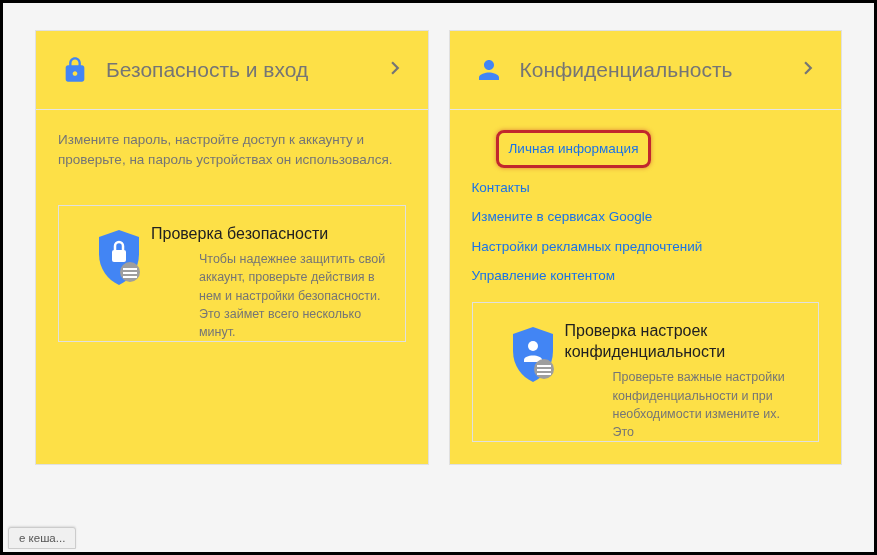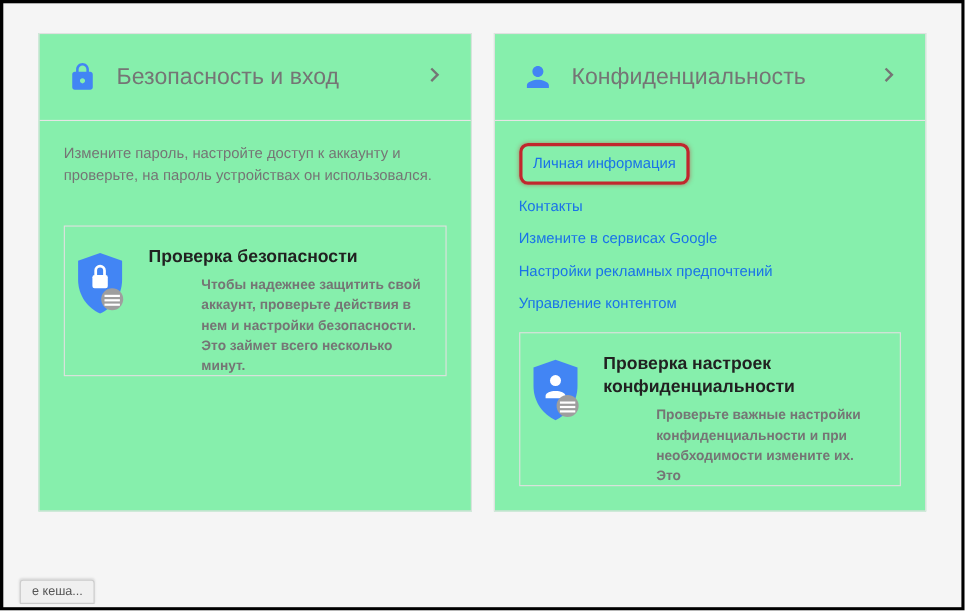--- a/index.html
+++ b/index.html
@@ -10,21 +10,21 @@
       height: 555px;
       overflow: hidden;
       position: relative;
     }
     .container {
       display: flex;
       gap: 20px;
       padding: 30px 35px;
     }
     .card {
-      background: #86efac;
+      background: #fde047;
       border: 1px solid #e0e0e0;
       flex: 1;
       display: flex;
       flex-direction: column;
     }
     .card-header {
       display: flex;
       align-items: center;
       padding: 22px 20px 22px 22px;
       border-bottom: 1px solid #e5e5e5;
@@ -68,28 +68,28 @@
       text-decoration: none;
       cursor: pointer;
       line-height: 1.45;
     }
     .link.highlighted {
       display: inline-block;
       padding: 6px 10px;
       border: 3px solid #c1272d;
       border-radius: 8px;
       box-shadow: 0 0 4px rgba(193,39,45,0.5);
+      margin-left: 24px;
     }
     .check-card {
       margin: 0 22px 22px 22px;
       border: 1px solid #e0e0e0;
       display: flex;
-      padding: 18px 18px 0 6px;
-      gap: 18px;
-      font-weight: bold;
+      padding: 18px 18px 0 34px;
+      gap: 6px;
     }
     .check-icon {
       width: 52px;
       flex-shrink: 0;
       display: flex;
       align-items: flex-start;
       justify-content: center;
       padding-top: 4px;
     }
     .check-content {
@@ -103,21 +103,21 @@
     }
     .check-desc {
       font-size: 12.5px;
       color: #757575;
       line-height: 1.45;
       margin-left: 48px;
     }
     .status-tab {
       position: absolute;
       bottom: 6px;
-      left: 18px;
+      left: 8px;
       background: #f0f0f0;
       border: 1px solid #ccc;
       border-radius: 3px 3px 0 0;
       padding: 4px 10px;
       font-size: 11.5px;
       color: #555;
       box-shadow: 0 -1px 2px rgba(0,0,0,0.1);
     }
     .frame {
       position: absolute;

